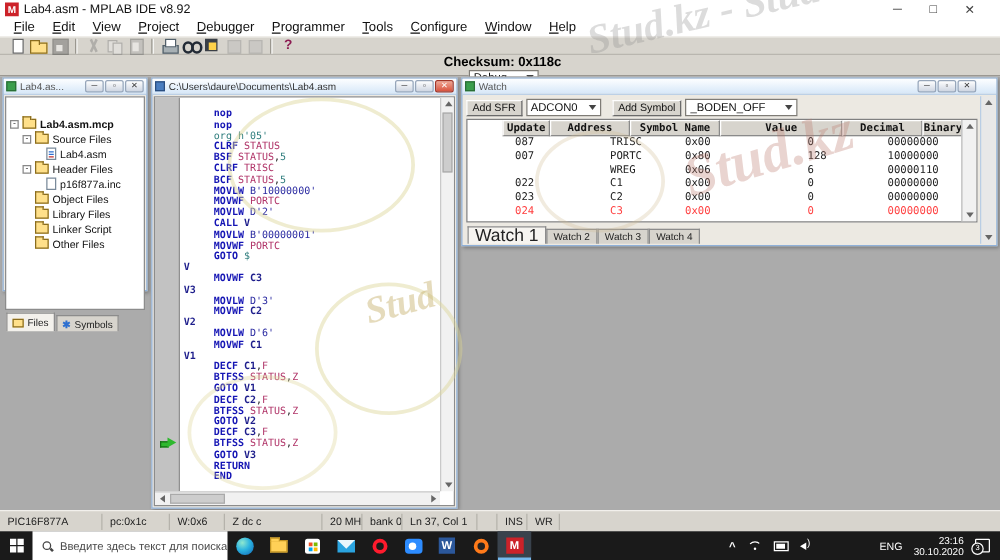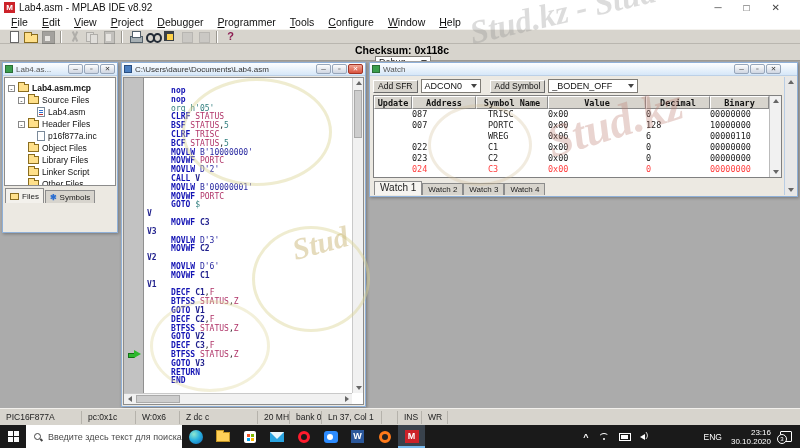--- a/index.html
+++ b/index.html
@@ -73,21 +73,21 @@
   .mdi{position:absolute;left:0;top:61px;width:800px;height:347px;background:#ababab;overflow:hidden;}
   .cw{position:absolute;border:1px solid #8fb0d8;background:#ece9e2;box-shadow:1px 1px 3px rgba(0,0,0,.3);}
   .cw-title{height:13px;background:linear-gradient(#fdfeff,#d6e7f8);display:flex;align-items:center;
     font-size:8px;color:#555;padding:0 2px;gap:3px;border-bottom:1px solid #bcd0e6;}
   .cw-ico{width:8px;height:8px;background:#3a9e4c;border:1px solid #2a6e36;flex:0 0 auto;}
   .cw-btns{margin-left:auto;display:flex;gap:1px;}
   .wbtn{width:15px;height:10px;border:1px solid #97a6ba;border-radius:2px;background:linear-gradient(#fefefe,#cfd6e2);
     font-size:6.5px;line-height:8px;text-align:center;color:#333;}
   .wbtn.red{background:linear-gradient(#f0a795,#d9523e);border-color:#a33426;color:#fff;}
   
-  .ptree{background:#fff;border:1px solid #8c8c8c;margin:1px;height:109px;overflow:hidden;padding-top:4px;}
+  .ptree{background:#fff;border:1px solid #8c8c8c;margin:1px;height:171px;overflow:hidden;padding-top:15px;}
   .trow{display:flex;align-items:center;height:12px;font-size:8.5px;color:#111;gap:3px;white-space:nowrap;}
   .trow b{font-weight:bold;}
   .ebox{width:7px;height:7px;border:1px solid #888;background:#fff;font-size:7px;line-height:5px;text-align:center;color:#333;flex:0 0 auto;}
   .fold{width:11px;height:8px;background:#ffe08a;border:1px solid #8a6d1f;position:relative;flex:0 0 auto;}
   .fold::before{content:"";position:absolute;left:-1px;top:-3px;width:5px;height:2px;background:#ffe08a;border:1px solid #8a6d1f;border-bottom:none;}
   .ficon{width:8px;height:10px;background:#fff;border:1px solid #7a8a9a;position:relative;flex:0 0 auto;}
   .ficon.asm::before{content:"";position:absolute;left:1px;top:2px;width:4px;height:1px;background:#2d6fd0;box-shadow:0 2px 0 #2d6fd0,0 4px 0 #c03030;}
   .ptabs{display:flex;align-items:flex-end;height:16px;padding-left:2px;gap:1px;}
   .ptab{height:13px;border:1px solid #8c8c8c;border-bottom:none;background:#d7d4cd;font-size:8px;
     display:flex;align-items:center;padding:0 4px;gap:3px;color:#222;}
@@ -128,21 +128,21 @@
   .wh{height:13px;background:#d7d4cd;border-right:1px solid #8a8a8a;border-bottom:1px solid #8a8a8a;
     border-top:1px solid #fff;border-left:1px solid #fff;
     font:bold 8.5px "DejaVu Sans Mono",monospace;color:#111;text-align:center;line-height:12px;}
   .wc{height:11px;font:8.5px "DejaVu Sans Mono",monospace;color:#222;line-height:11px;white-space:pre;}
   .wc.r{text-align:left;}
   .red .wc{color:#ff4040;}
   .w-vsb{position:absolute;right:0;top:0;bottom:0;width:12px;background:#f1f1f1;border-left:1px solid #bbb;}
   .w-tabs{display:flex;align-items:flex-end;height:16px;padding-left:3px;margin-top:1px;}
   .wtab{height:12px;border:1px solid #8c8c8c;border-bottom:none;background:#d7d4cd;font-size:8px;
     padding:0 5px;color:#222;line-height:12px;}
-  .wtab.act{background:#f6f4f0;height:14px;font-size:10px;}
+  .wtab.act{background:#f6f4f0;height:14px;font-size:14px;}
   .w-sidebar{position:absolute;right:1px;top:14px;bottom:1px;width:12px;background:#e8e8e8;border-left:1px solid #b9cde4;}
   
   .statusbar{position:absolute;left:0;top:408px;width:800px;height:17px;background:#d7d4cd;
     border-top:1px solid #f2f0ec;display:flex;align-items:center;}
   .sseg{height:13px;font-size:8.5px;color:#222;display:flex;align-items:center;padding-left:6px;
     border-right:1px solid #b5b2ab;white-space:nowrap;overflow:hidden;}
   
   .taskbar{position:absolute;left:0;top:425px;width:800px;height:23px;background:#1a1a1a;display:flex;align-items:center;}
   .start{width:26px;height:23px;display:flex;align-items:center;justify-content:center;}
   .winlogo{width:11px;height:11px;position:relative;}
@@ -432,21 +432,21 @@
             <span>ADCON0</span>
               <span class="da"></span>
           </span>
           <span class="wt-btn" style="margin-left:6px;">Add Symbol</span>
           <span class="combo" style="width:90px;">
             <span>_BODEN_OFF</span>
               <span class="da"></span>
           </span>
         </div>
         <div class="w-table">
-          <div class="w-grid" id="watchHead" style="margin-right:12px;">
+          <div class="w-grid" id="watchHead" style="margin-right:12px;padding-left:28px;">
               <div class="wh">Update</div>
               <div class="wh">Address</div>
               <div class="wh">Symbol Name</div>
               <div class="wh">Value</div>
               <div class="wh">Decimal</div>
               <div class="wh">Binary</div>
             </div>
           <div id="watchRows" style="margin-right:12px;">
               <div class="w-grid">
                 <div class="wc" style="padding-right: 0px;"></div>

